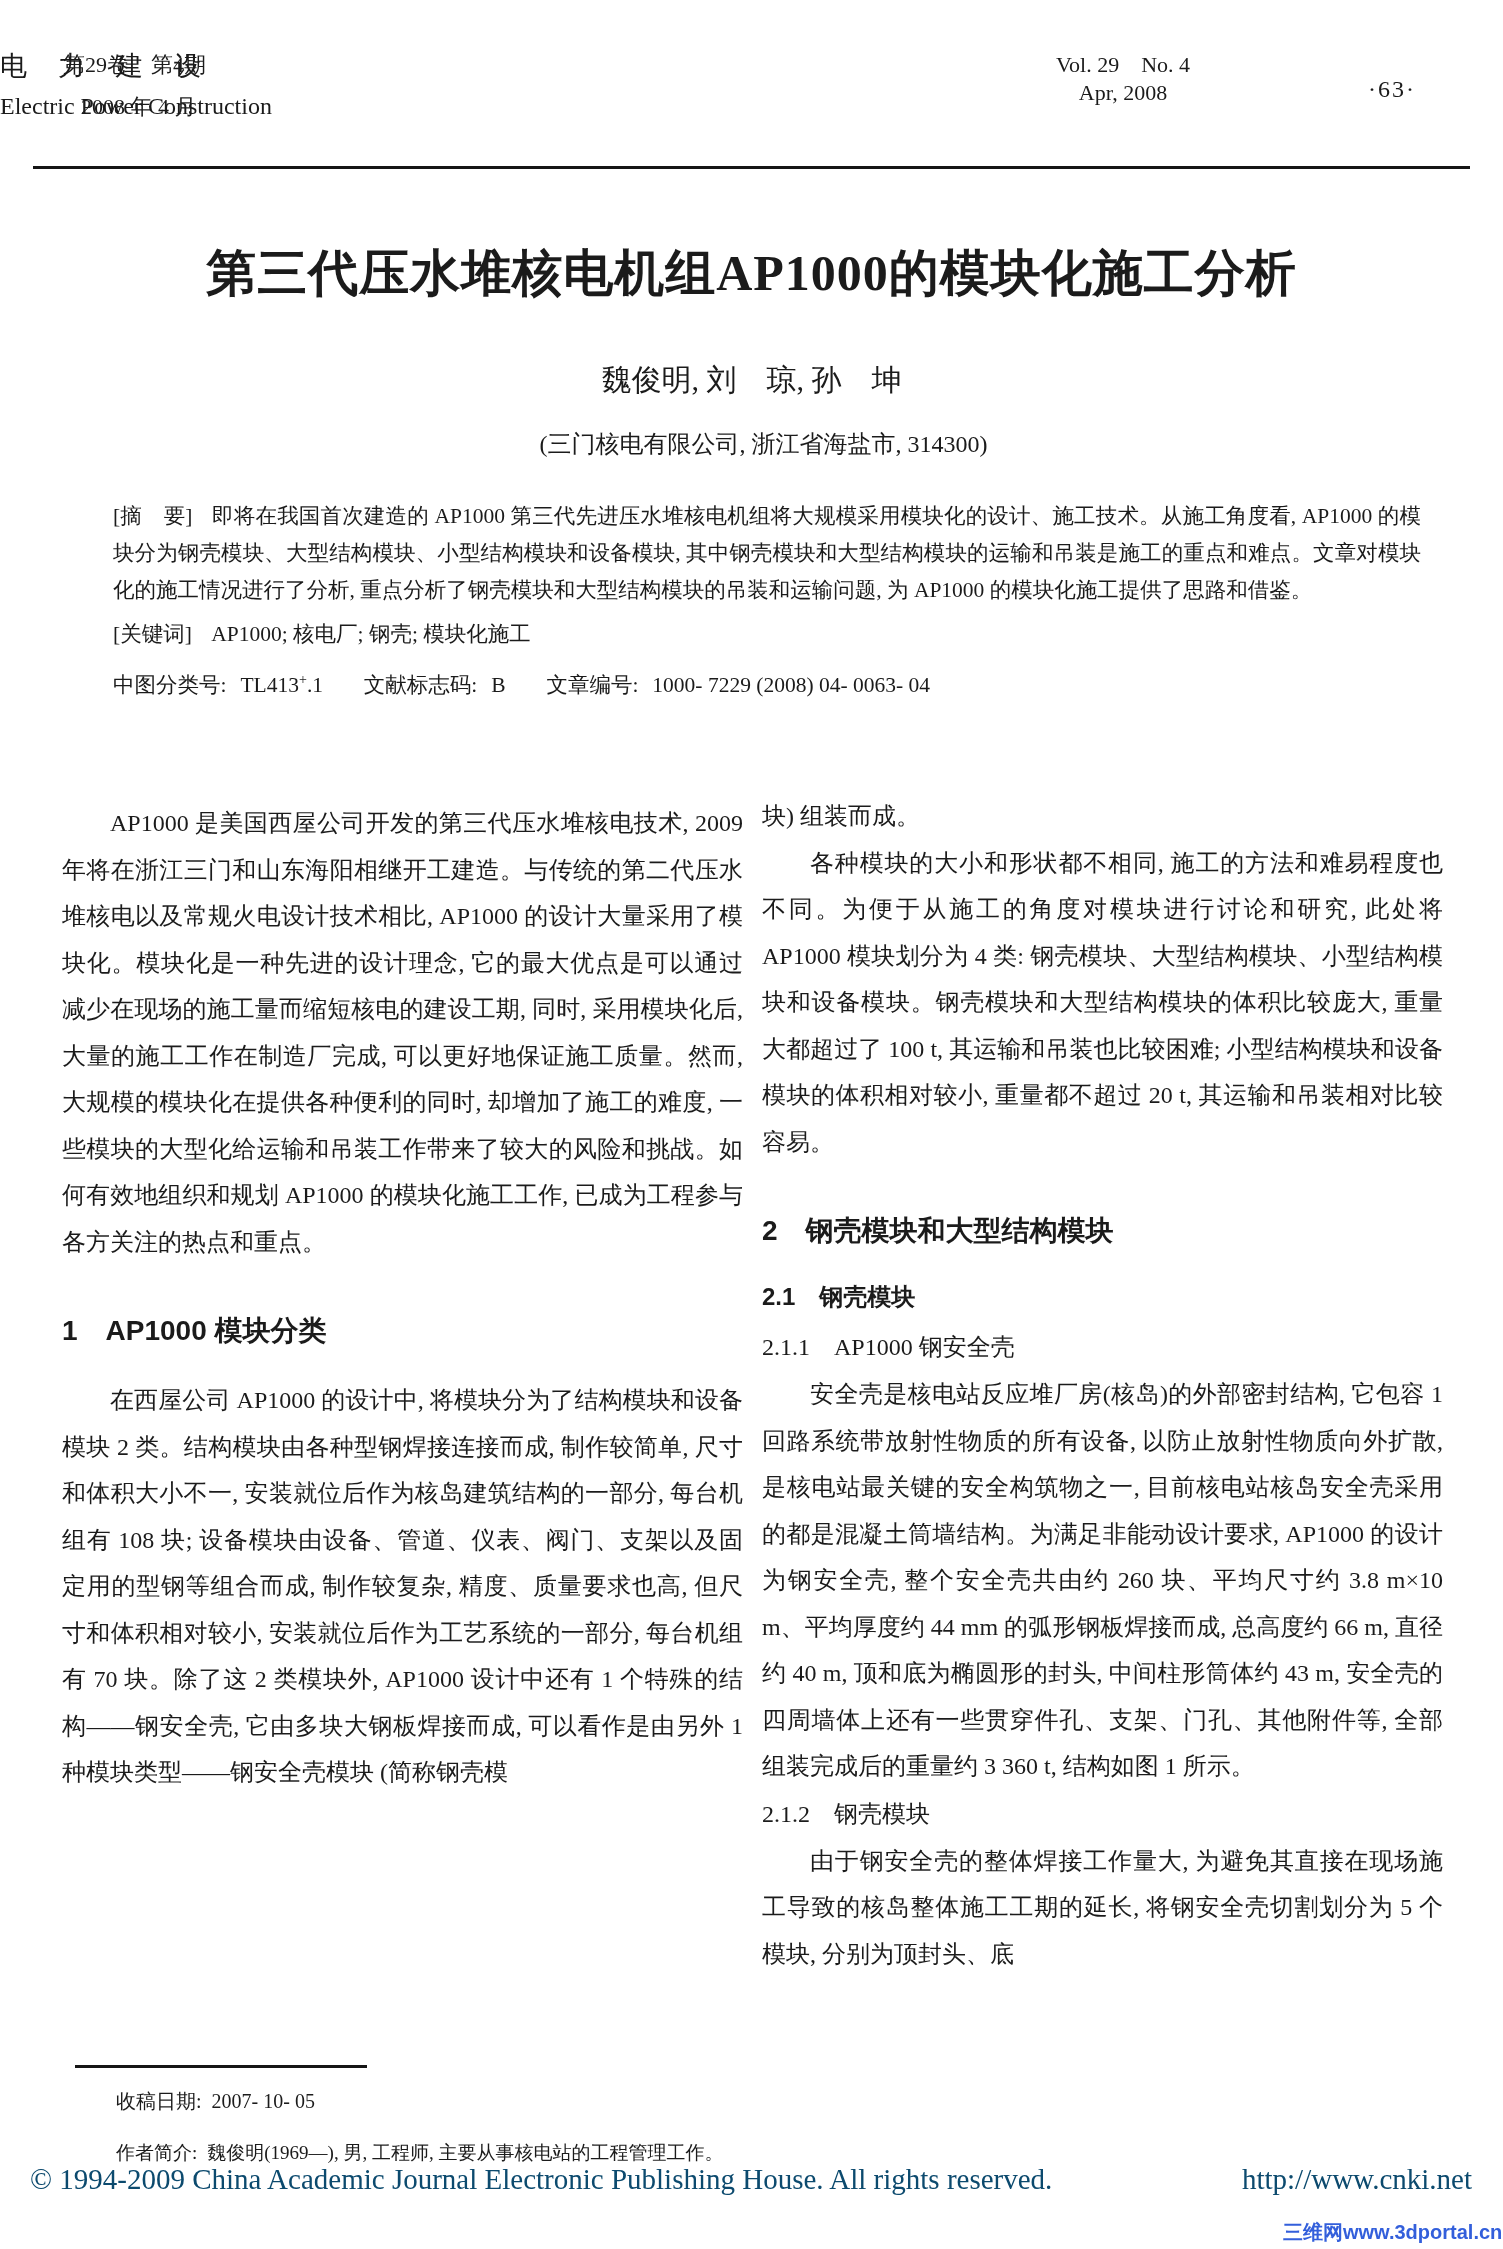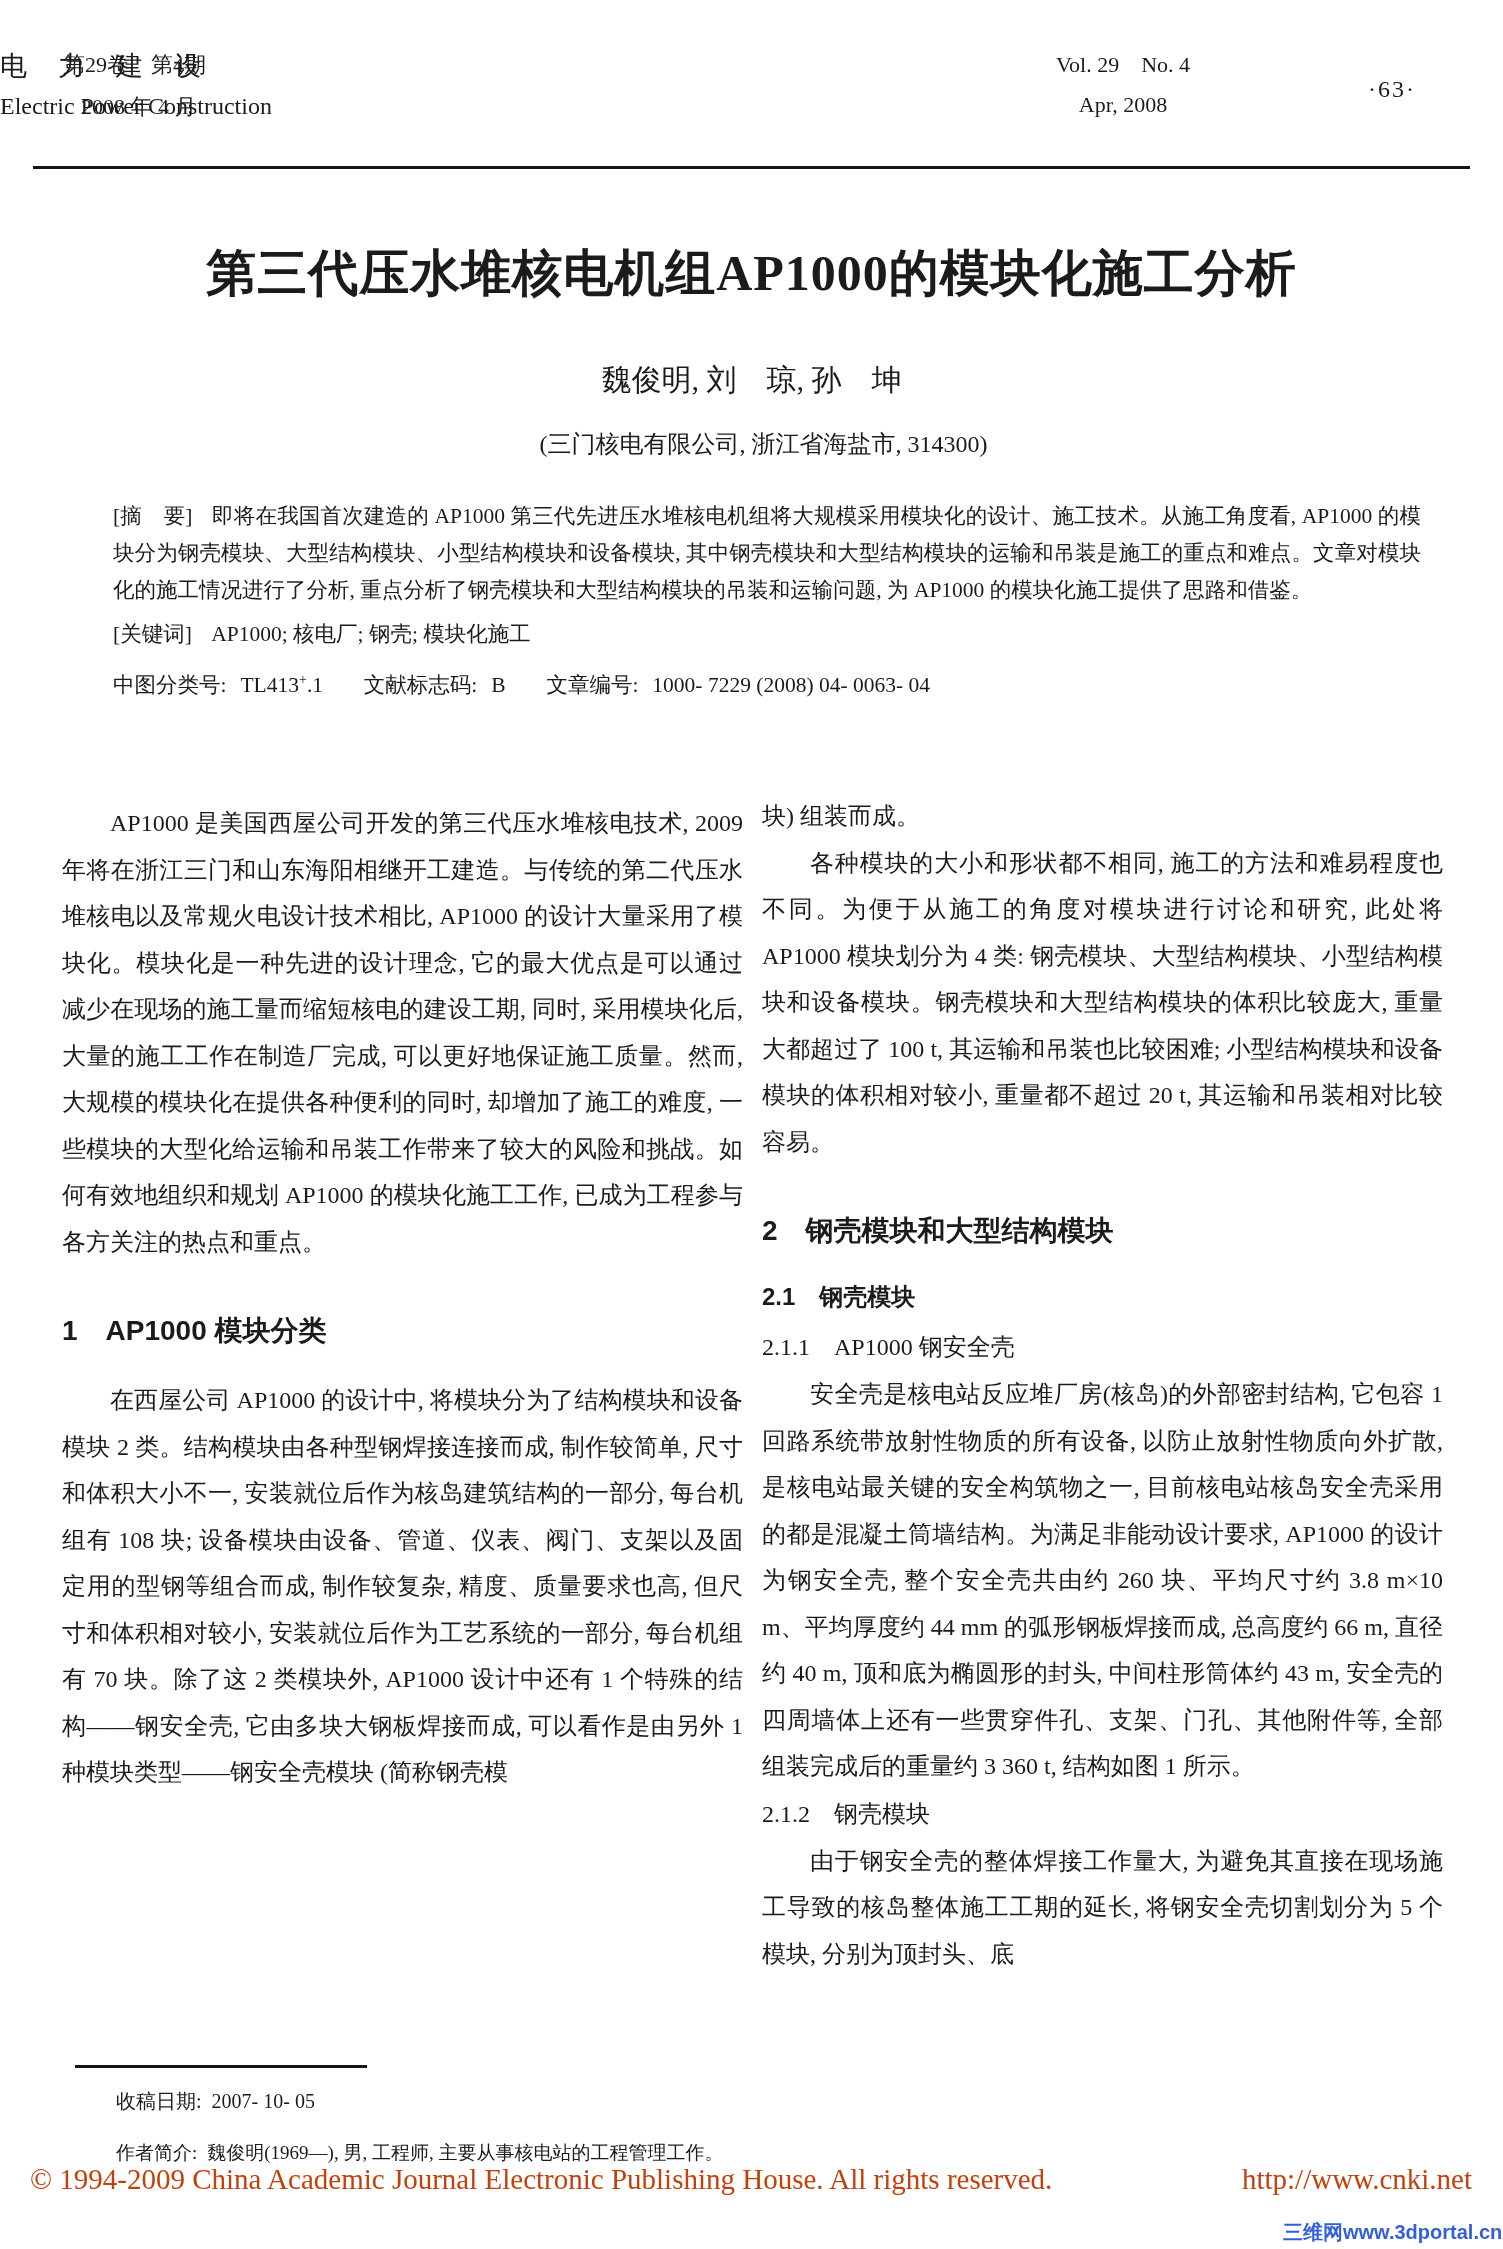--- a/index.html
+++ b/index.html
@@ -14,21 +14,21 @@
     overflow: hidden;
   }
 
   
   .hdr-left { position: absolute; left: 63px; top: 50px; font-size: 22px; }
   .hdr-left .l2 { position: absolute; left: 18px; top: 42px; white-space: nowrap; }
   .hdr-center { position: absolute; left: 0; top: 48px; width: 100%; text-align: left; }
   .hdr-center .cn { font-size: 27px; letter-spacing: 2px; }
   .hdr-center .en { font-size: 24px; margin-top: 9px; }
   .hdr-right { position: absolute; left: 1018px; top: 50px; width: 210px; text-align: center; font-size: 22px; }
-  .hdr-right .l2 { margin-top: 12px; }
+  .hdr-right .l2 { margin-top: 0; }
   .page-no { position: absolute; left: 1368px; top: 76px; font-size: 24px; letter-spacing: 2px; }
   .hdr-rule { position: absolute; left: 33px; top: 166px; width: 1437px; height: 3px; background: #151515; }
 
   
   .title { position: absolute; left: 0; top: 240px; width: 100%; text-align: center;
            font-size: 50px; letter-spacing: 1px; white-space: nowrap; font-weight: bold; }
   .authors { position: absolute; left: 0; top: 360px; width: 100%; text-align: center; font-size: 30px; }
   .affil { position: absolute; left: 12px; top: 428px; width: 100%; text-align: center; font-size: 24px; }
 
   
@@ -58,21 +58,21 @@
 
   
   .fn-rule { position: absolute; left: 75px; top: 2065px; width: 292px; height: 3px; background: #151515; }
   .fn-received { position: absolute; left: 116px; top: 2088px; font-size: 20px; }
   .fn-bio { position: absolute; left: 116px; top: 2140px; font-size: 19px; }
   .fn-label { margin-right: 10px; }
 
   
   .copyright { position: absolute; left: 30px; top: 2163px; width: 1442px;
                display: flex; justify-content: space-between;
-               font-size: 29px; color: #c2410c; white-space: nowrap; }
+               font-size: 29px; color: #0c4a6e; white-space: nowrap; }
   .watermark { position: absolute; left: 1283px; top: 2219px; font-size: 20px;
                font-family: "Liberation Sans", "DejaVu Sans", sans-serif;
                font-weight: bold; color: #1d4ed8; opacity: 0.9; white-space: nowrap; }
 </style>
 </head>
 <body>
 
 <div class="page">
 
   <div class="hdr-left">

